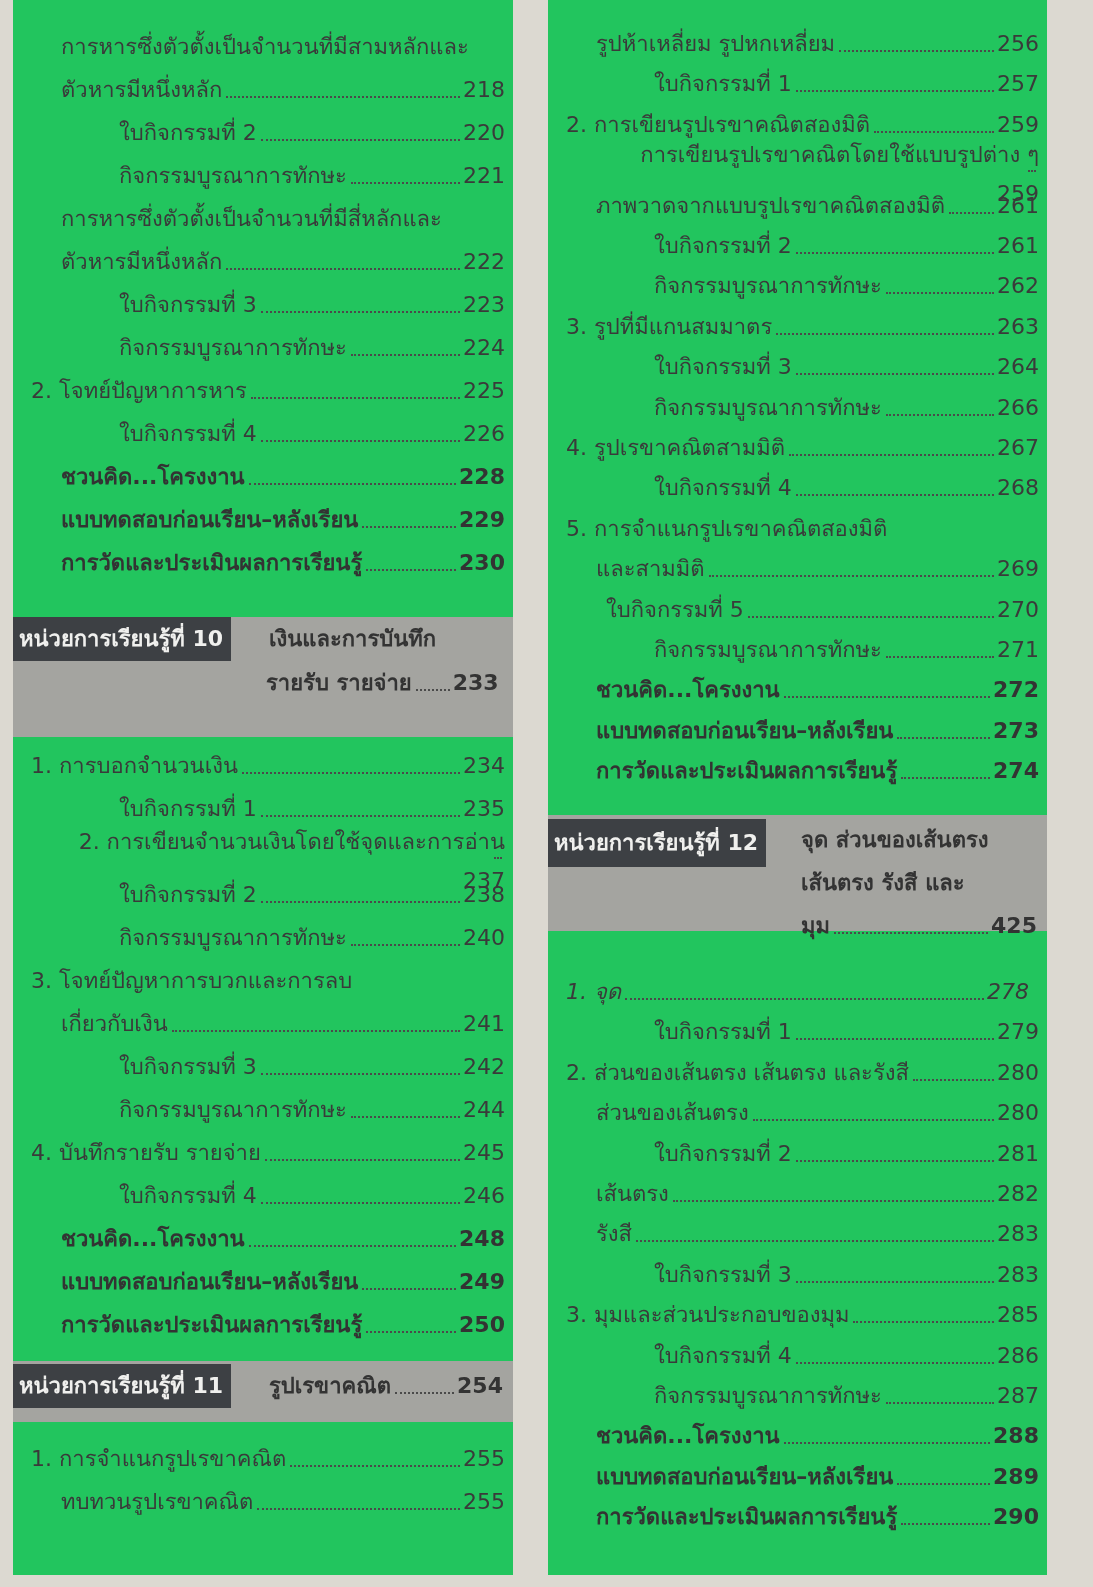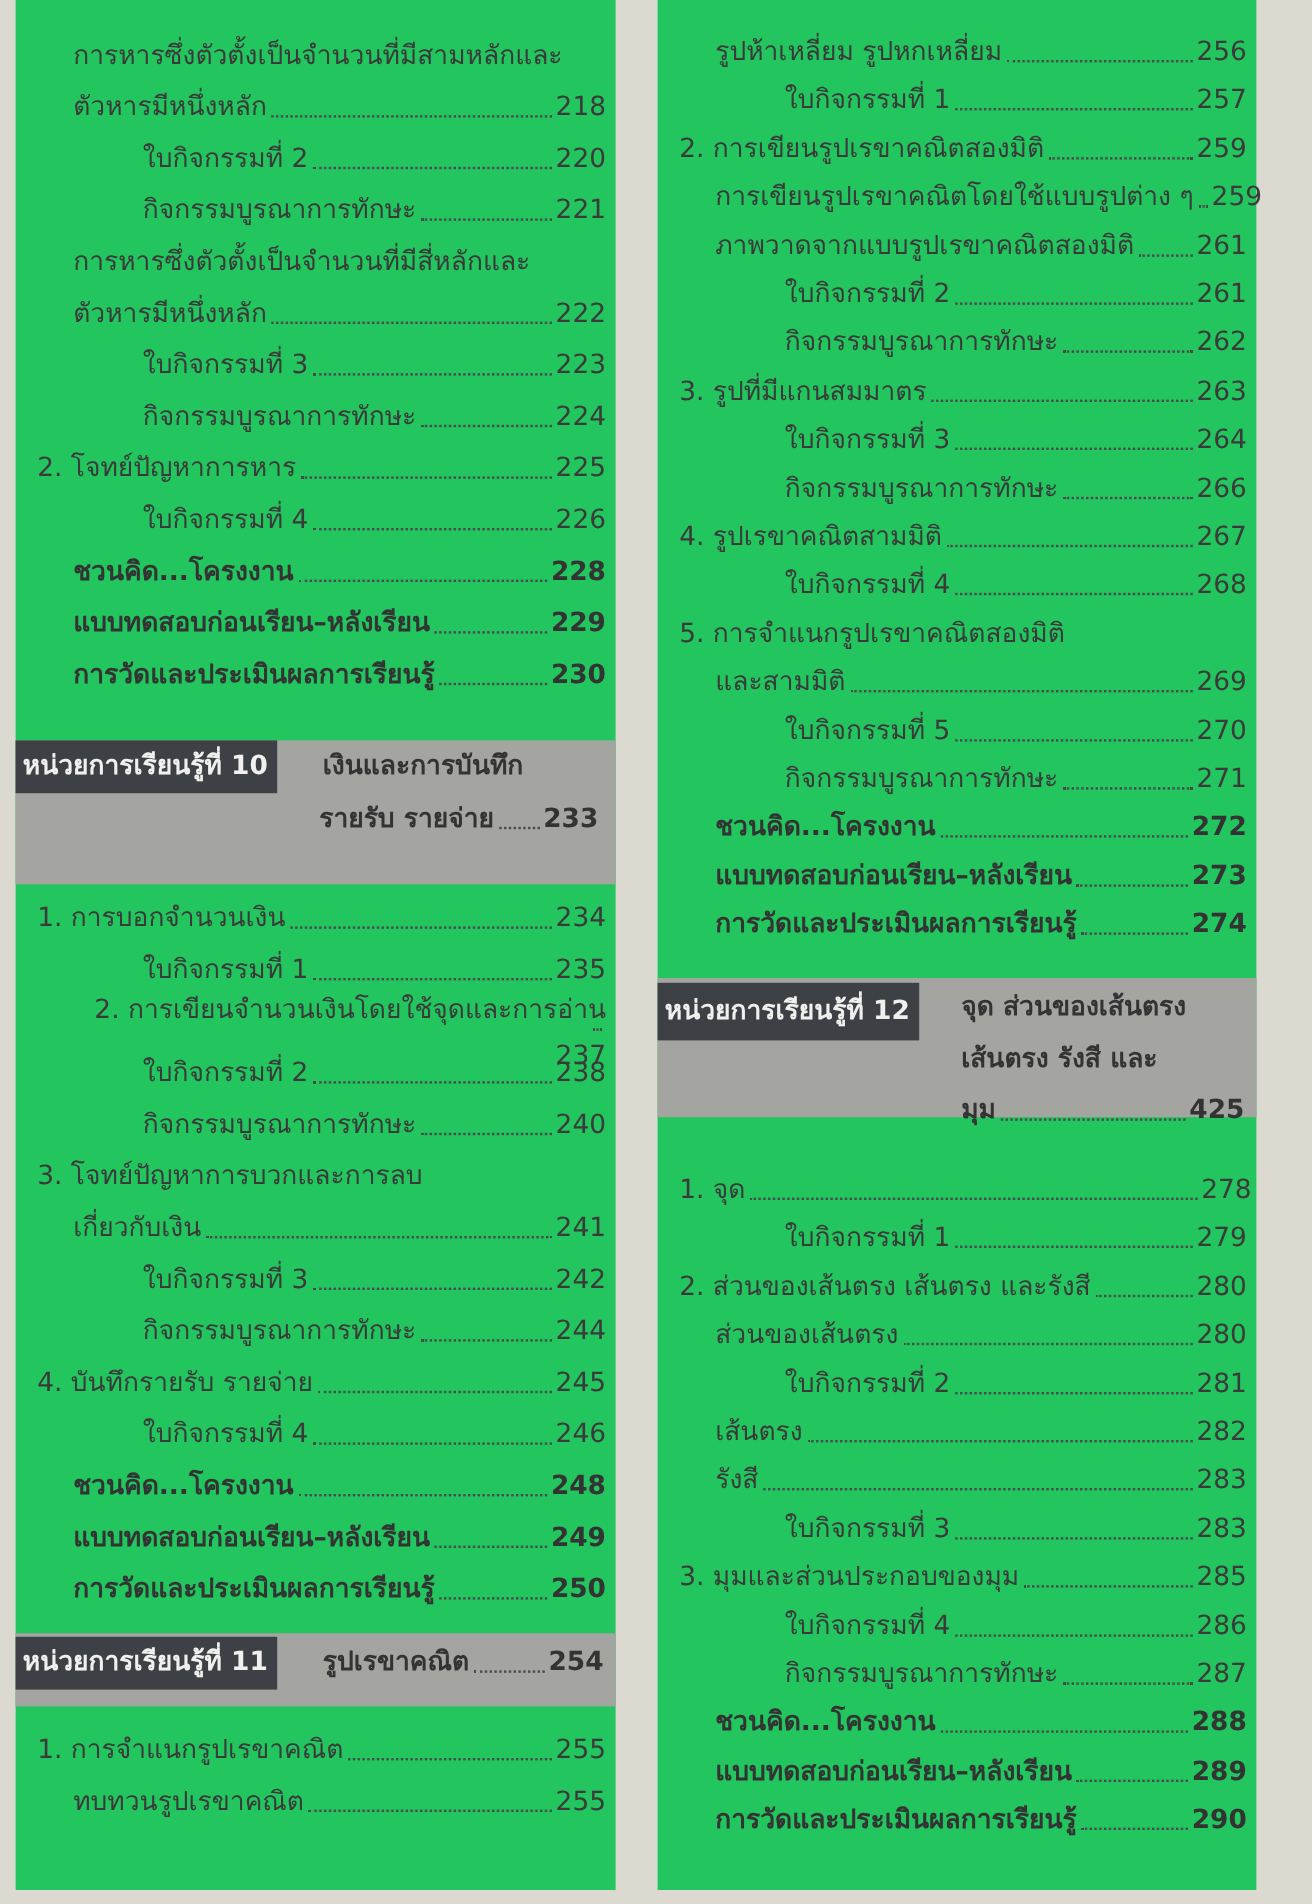--- a/index.html
+++ b/index.html
@@ -235,21 +235,21 @@
       <div class="toc-line" style="top: 59.4px; padding-left: 106px; padding-right: 8px;">
         <span class="txt">ใบกิจกรรมที่ 1</span>
         <span class="dots"></span>
         <span class="page">257</span>
       </div>
       <div class="toc-line" style="top: 99.8px; padding-left: 18px; padding-right: 8px;">
         <span class="txt">2. การเขียนรูปเรขาคณิตสองมิติ</span>
         <span class="dots"></span>
         <span class="page">259</span>
       </div>
-      <div class="toc-line" style="top: 140.2px; padding-left: 48px; padding-right: 8px;">
+      <div class="toc-line" style="top: 140.2px; padding-left: 48px; padding-right: 8px; flex-direction: column;">
         <span class="txt">การเขียนรูปเรขาคณิตโดยใช้แบบรูปต่าง ๆ</span>
         <span class="dots"></span>
         <span class="page">259</span>
       </div>
       <div class="toc-line" style="top: 180.6px; padding-left: 48px; padding-right: 8px;">
         <span class="txt">ภาพวาดจากแบบรูปเรขาคณิตสองมิติ</span>
         <span class="dots"></span>
         <span class="page">261</span>
       </div>
       <div class="toc-line" style="top: 221px; padding-left: 106px; padding-right: 8px;">
@@ -288,21 +288,21 @@
         <span class="page">268</span>
       </div>
       <div class="toc-line no-page" style="top: 503.8px; padding-left: 18px; padding-right: 8px;">
         <span class="txt">5. การจำแนกรูปเรขาคณิตสองมิติ</span>
       </div>
       <div class="toc-line" style="top: 544.2px; padding-left: 48px; padding-right: 8px;">
         <span class="txt">และสามมิติ</span>
         <span class="dots"></span>
         <span class="page">269</span>
       </div>
-      <div class="toc-line" style="top: 584.6px; padding-left: 106px; padding-right: 8px;">
+      <div class="toc-line" style="top: 584.6px; padding-left: 58px; padding-right: 8px;">
         <span class="txt">ใบกิจกรรมที่ 5</span>
         <span class="dots"></span>
         <span class="page">270</span>
       </div>
       <div class="toc-line" style="top: 625px; padding-left: 106px; padding-right: 8px;">
         <span class="txt">กิจกรรมบูรณาการทักษะ</span>
         <span class="dots"></span>
         <span class="page">271</span>
       </div>
       <div class="toc-line bold" style="top: 665.4px; padding-left: 48px; padding-right: 8px;">
@@ -327,21 +327,21 @@
     <div class="unit-title-line" style="left:253px;top:10px;">จุด ส่วนของเส้นตรง</div>
     <div class="unit-title-line" style="left:253px;top:53px;">เส้นตรง รังสี และ</div>
     <div class="unit-title-line" style="left:253px;top:96px;right:10px;">
       <span>มุม</span>
       <span class="dots"></span>
       <span>425</span>
     </div>
   </div>
 
   <div>
-      <div class="toc-line" style="top: 967px; padding-left: 18px; padding-right: 4px;">
+      <div class="toc-line" style="top: 967px; padding-left: 18px; padding-right: 18px; font-style: italic;">
         <span class="txt">1. จุด</span>
         <span class="dots"></span>
         <span class="page">278</span>
       </div>
       <div class="toc-line" style="top: 1007.4px; padding-left: 106px; padding-right: 8px;">
         <span class="txt">ใบกิจกรรมที่ 1</span>
         <span class="dots"></span>
         <span class="page">279</span>
       </div>
       <div class="toc-line" style="top: 1047.8px; padding-left: 18px; padding-right: 8px;">

